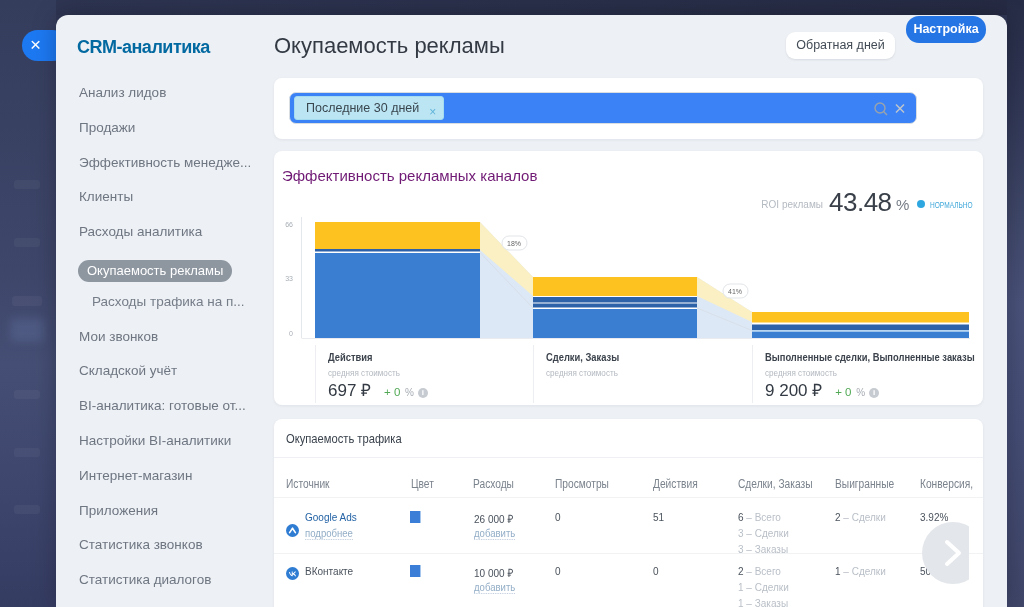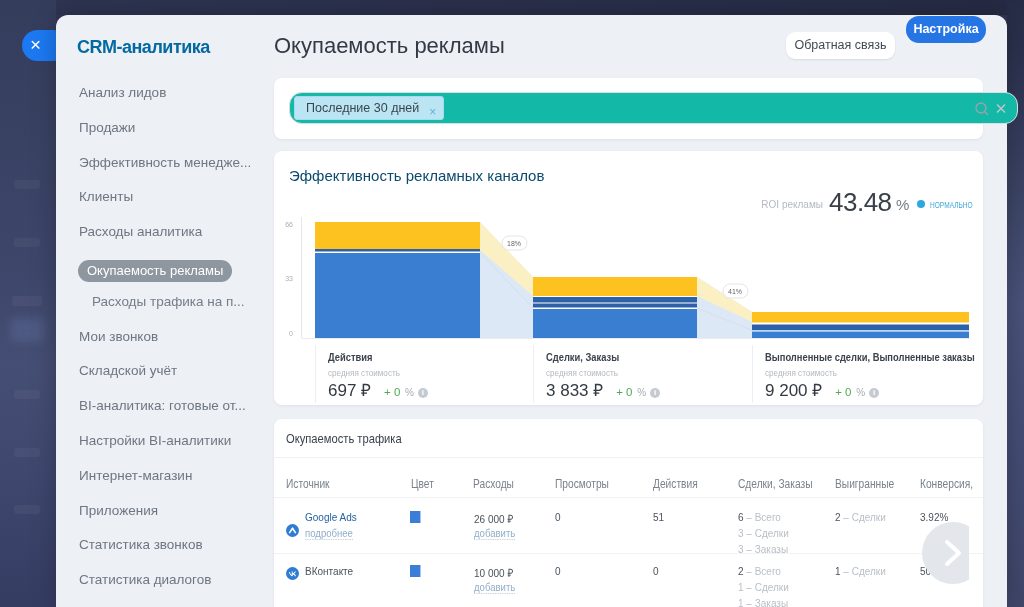--- a/index.html
+++ b/index.html
@@ -20,27 +20,27 @@
 .menu li.sel{padding-left:0}
 .menu li.sel span{display:inline-block;margin-left:22px;background:#8e96a0;color:#fff;border-radius:11px;padding:0 9px;height:22px;line-height:22px;font-size:13px;position:relative;top:4px}
 
 .main{position:absolute;left:218px;top:0;width:733px}
 .htitle{position:absolute;left:0px;top:18px;font-size:22px;font-weight:500;color:#333a44}
 .btn-w{position:absolute;left:512px;top:17px;width:109px;height:27px;background:#fff;border-radius:9px;font-size:12.5px;font-weight:500;color:#424b55;text-align:center;line-height:27px;box-shadow:0 1px 2px rgba(60,70,90,.12)}
 .btn-b{position:absolute;left:632px;top:1px;width:80px;height:27px;background:#2575e5;border-radius:13px;font-size:12.5px;font-weight:600;color:#fff;text-align:center;line-height:27px}
 
 .card{position:absolute;left:0px;width:709px;background:#fff;border-radius:8px;box-shadow:0 1px 3px rgba(70,80,100,.08)}
 .search{top:63px;height:61px}
-.sinput{position:absolute;left:15px;top:14px;width:729px;height:32px;border:1px solid #d9dee3;border-radius:13px;background:#14b8a6}
+.sinput{position:absolute;left:15px;top:14px;width:628px;height:32px;border:1px solid #d9dee3;border-radius:7px;background:#3b82f6}
 .chip{position:absolute;left:4px;top:3px;height:24px;background:#bce5f4;border:1px solid #a5dcf0;border-radius:3px;font-size:12.5px;color:#39464e;line-height:22px;padding:0 24px 0 11px}
 .chip i{position:absolute;right:7px;top:4px;font-style:normal;color:#5fb4d9;font-size:12px}
 .sicons{position:absolute;right:4px;top:8px}
 
 .chart{top:136px;height:254px}
-.chart h2{position:absolute;left:15px;top:16px;font-size:15px;font-weight:500;color:#0c4a6e}
+.chart h2{position:absolute;left:8px;top:16px;font-size:15px;font-weight:500;color:#701a75}
 .roi{position:absolute;left:0;top:0;width:709px;height:80px}
 .roi span{position:absolute;white-space:nowrap}
 .roi .l{font-size:10px;color:#b4bac1;right:160px;top:48px}
 .roi .v{font-size:26px;color:#3a4049;letter-spacing:-.5px;left:555px;top:36px}
 .roi .p{font-size:15px;color:#757c85;left:622px;top:45px}
 .roi .n{font-size:9px;color:#41a8da;font-weight:500;left:656px;top:49px;transform:scaleX(.73);transform-origin:0 0}
 .dot{position:absolute;width:8px;height:8px;border-radius:4px;background:#2ea7e0;left:643px;top:49px}
 
 .plot{position:absolute;left:0;top:0}
 
@@ -100,21 +100,21 @@
       <li>BI-аналитика: готовые от...</li>
       <li>Настройки BI-аналитики</li>
       <li>Интернет-магазин</li>
       <li>Приложения</li>
       <li>Статистика звонков</li>
       <li>Статистика диалогов</li>
     </ul>
   </div>
   <div class="main">
     <div class="htitle">Окупаемость рекламы</div>
-    <div class="btn-w">Обратная связь</div>
+    <div class="btn-w">Обратная дней</div>
     <div class="btn-b">Настройка</div>
 
     <div class="card search">
       <div class="sinput">
         <div class="chip">Последние 30 дней<i>×</i></div>
         <div class="sicons">
           <svg width="40" height="18" viewBox="0 0 40 18">
             <circle cx="8" cy="7" r="5" fill="none" stroke="#9aa3ac" stroke-width="1.4"></circle>
             <line x1="11.6" y1="10.6" x2="15" y2="14" stroke="#9aa3ac" stroke-width="1.4"></line>
             <path d="M24 3.5 L32 11.5 M32 3.5 L24 11.5" stroke="#bfc5cc" stroke-width="1.5"></path>
@@ -170,21 +170,20 @@
       </svg>
       <div class="lrow">
         <div class="lcol lc1">
           <div class="t">Действия</div>
           <div class="s">средняя стоимость</div>
           <div class="v">697 ₽<span class="g">+ 0</span> <span class="gp">%</span><span class="inf">i</span></div>
         </div>
         <div class="lcol lc2">
           <div class="t">Сделки, Заказы</div>
           <div class="s">средняя стоимость</div>
-          <div class="v">3 833 ₽<span class="g">+ 0</span> <span class="gp">%</span><span class="inf">i</span></div>
         </div>
         <div class="lcol lc3">
           <div class="t">Выполненные сделки, Выполненные заказы</div>
           <div class="s">средняя стоимость</div>
           <div class="v">9 200 ₽<span class="g">+ 0</span> <span class="gp">%</span><span class="inf">i</span></div>
         </div>
       </div>
     </div>
 
     <div class="card tcard">

